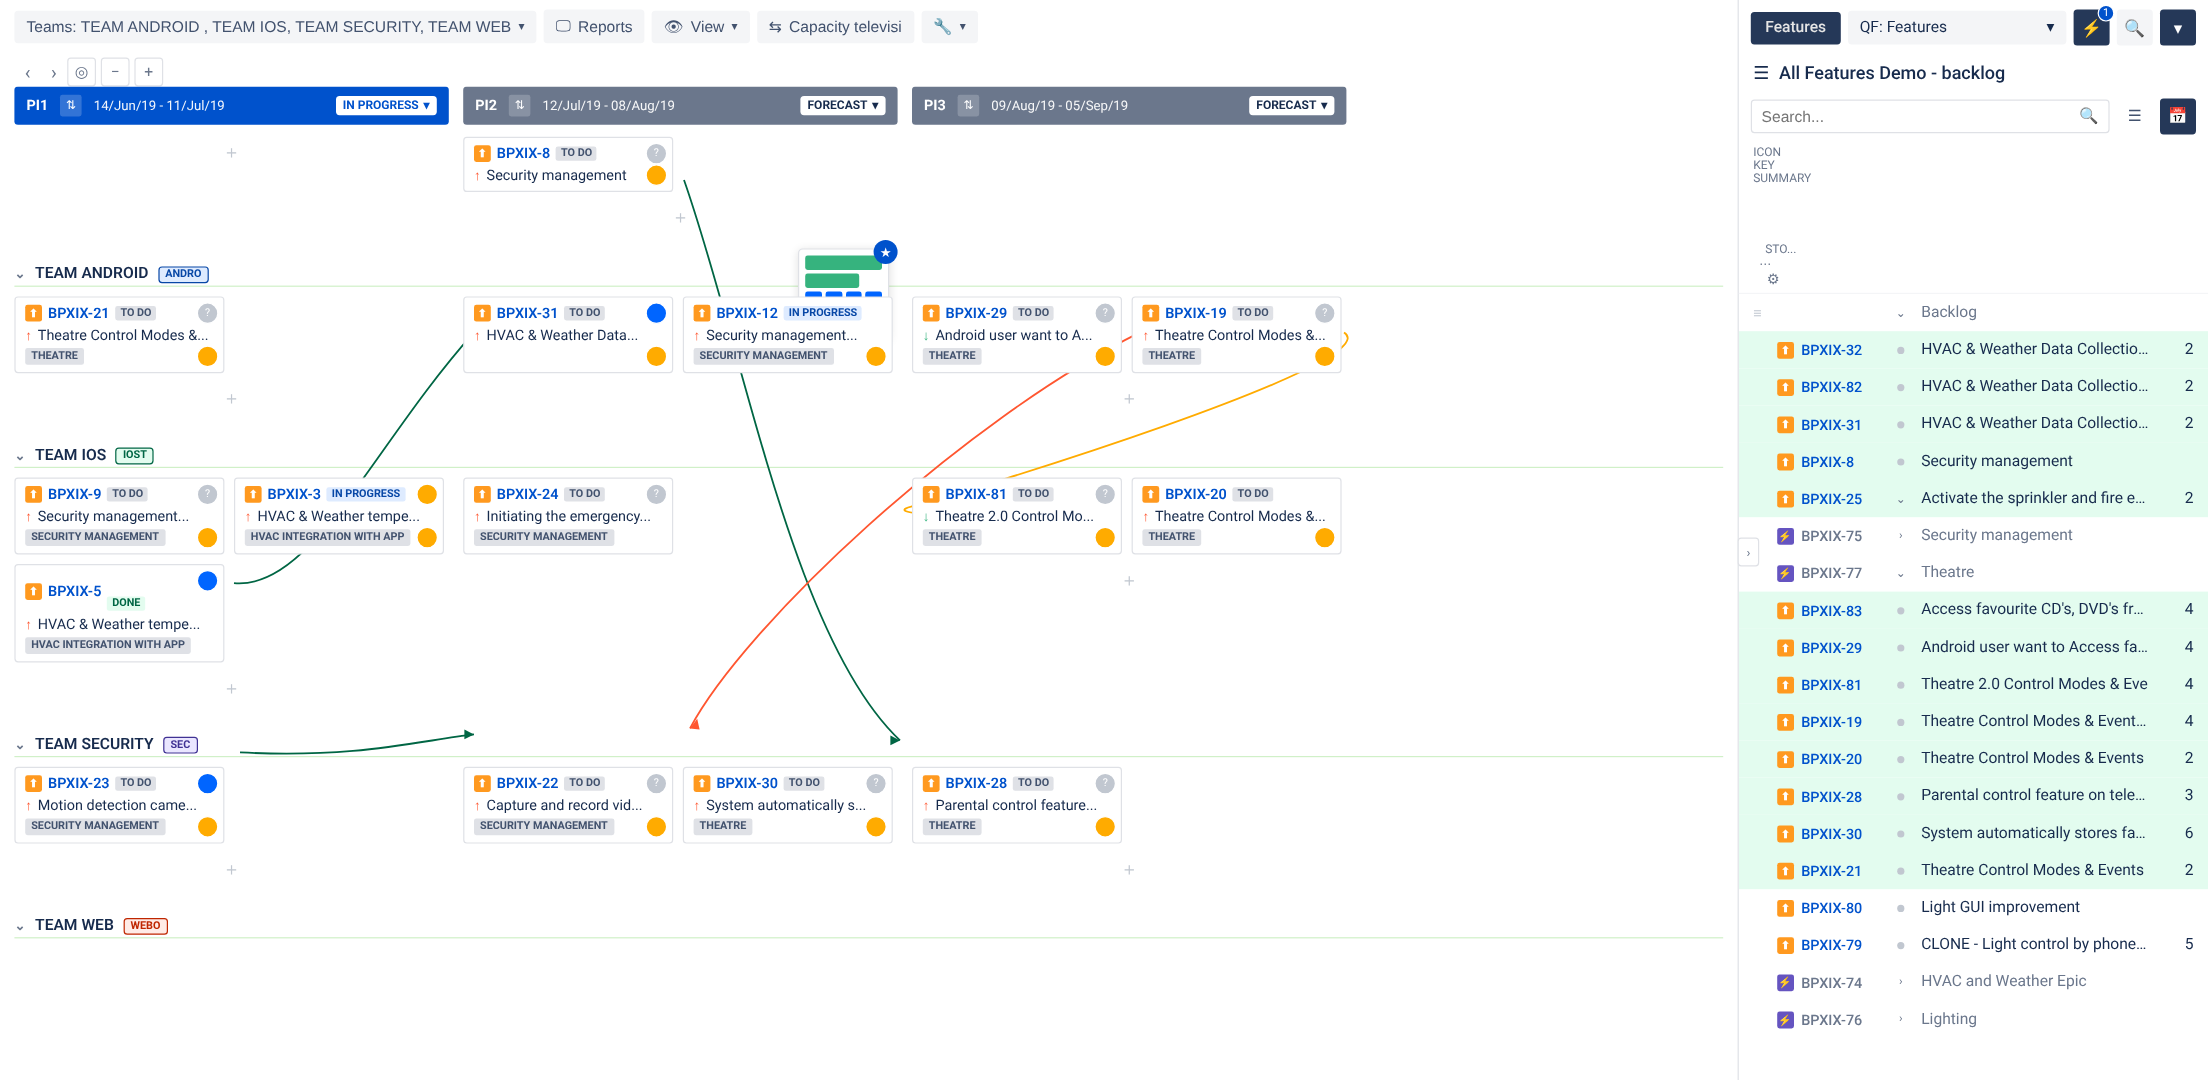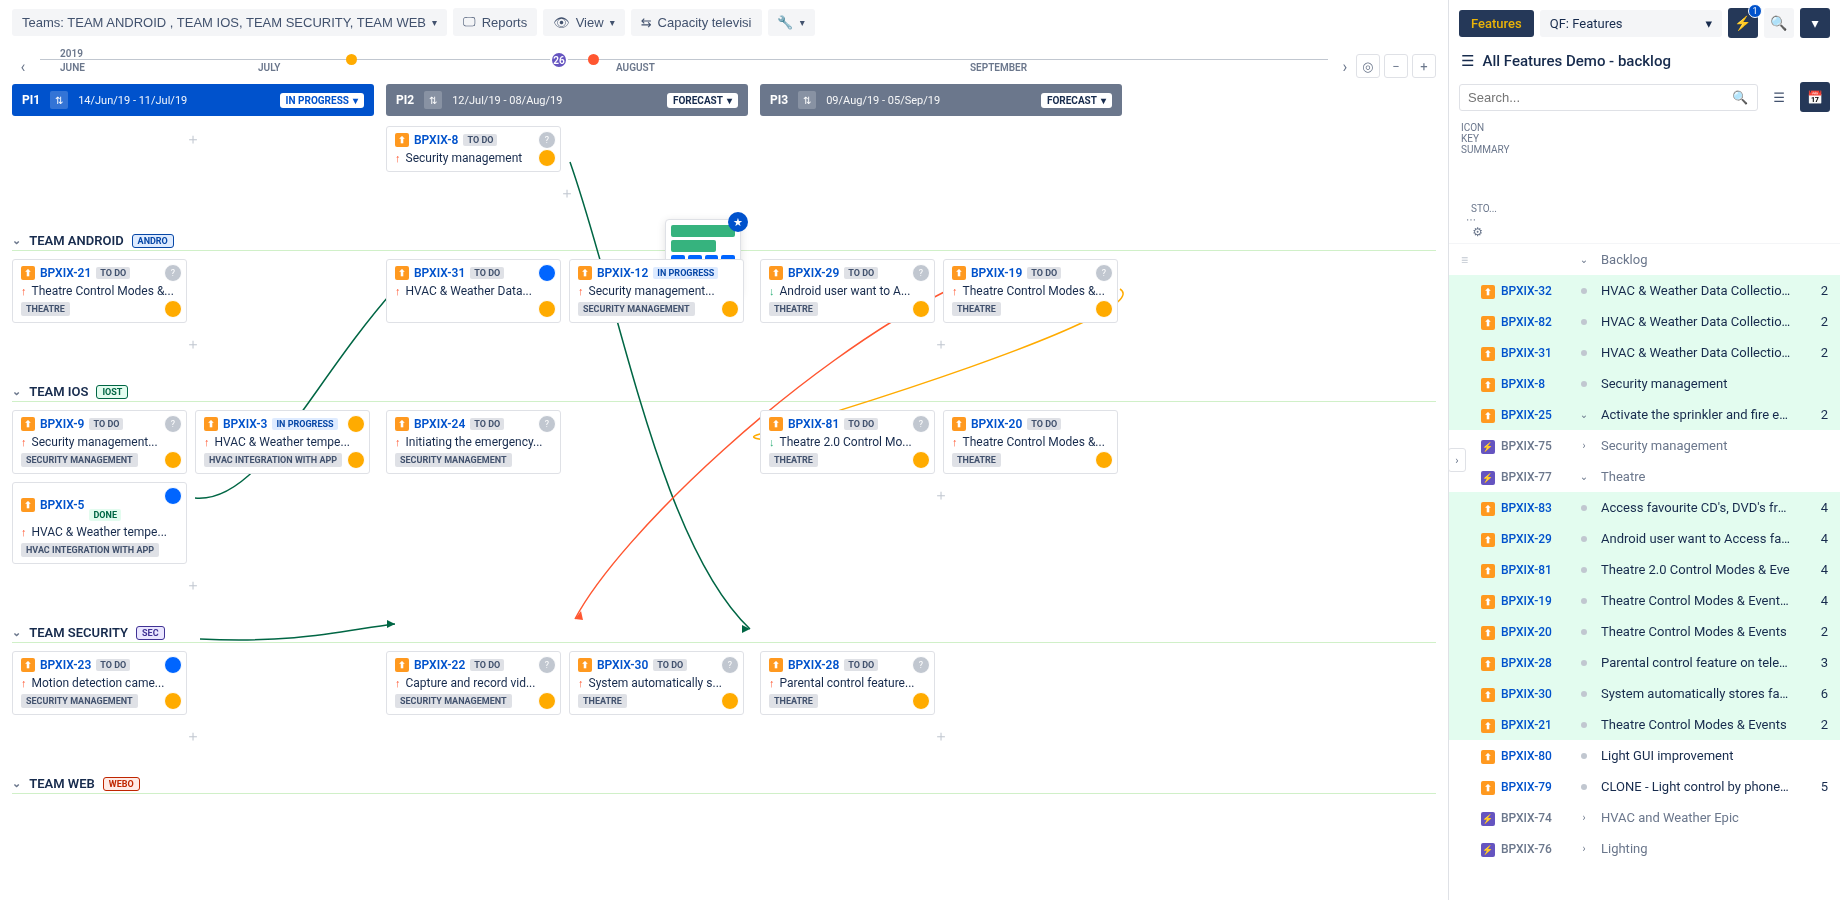--- a/index.html
+++ b/index.html
@@ -65,21 +65,21 @@
 .add-btn { color: #C1C7D0; text-align: center; font-size: 15px; padding: 4px; cursor: pointer; }
 .preview-box { position: absolute; top: 135px; left: 665px; width: 76px; height: 76px; background: #fff; border: 1px solid #DFE1E6; border-radius: 4px; padding: 5px; box-shadow: 0 2px 8px rgba(0,0,0,0.12); }
 .preview-badge { position: absolute; top: -8px; right: -8px; width: 20px; height: 20px; border-radius: 50%; background: #0052CC; color: #fff; display: flex; align-items: center; justify-content: center; font-size: 11px; }
 .pv-bar { background: #36B37E; border-radius: 2px; margin-bottom: 3px; }
 .pv-row { display: flex; gap: 3px; }
 .pv-cell { flex: 1; height: 9px; background: #0065FF; border-radius: 2px; }
 
 
 .side { width: 392px; border-left: 1px solid #DFE1E6; display: flex; flex-direction: column; }
 .side-tabs { display: flex; align-items: center; gap: 6px; padding: 8px 10px; }
-.tab-pill { background: #253858; color: #eab308; padding: 6px 12px; border-radius: 3px; font-size: 13px; font-weight: 500; }
+.tab-pill { background: #253858; color: #e5e5e5; padding: 6px 12px; border-radius: 3px; font-size: 13px; font-weight: 500; }
 .qf-drop { flex: 1; background: #f4f5f7; padding: 6px 10px; border-radius: 3px; font-size: 13px; display: flex; justify-content: space-between; align-items: center; cursor: pointer; }
 .side-ico { width: 30px; height: 30px; background: #253858; color: #fff; border-radius: 3px; display: flex; align-items: center; justify-content: center; font-size: 14px; cursor: pointer; position: relative; }
 .side-ico.light { background: #f4f5f7; color: #42526E; }
 .badge-1 { position: absolute; top: -4px; right: -4px; width: 14px; height: 14px; border-radius: 50%; background: #0052CC; color: #fff; font-size: 9px; display: flex; align-items: center; justify-content: center; border: 1px solid #fff; }
 .side-title { display: flex; align-items: center; gap: 8px; padding: 6px 12px; font-size: 15px; font-weight: 500; }
 .search-row { padding: 6px 10px; display: flex; gap: 6px; align-items: center; }
 .search-box { flex: 1; border: 1px solid #DFE1E6; border-radius: 3px; padding: 5px 8px; display: flex; align-items: center; }
 .search-box input { border: none; outline: none; flex: 1; font-size: 13px; }
 .sq-ico { width: 30px; height: 30px; border-radius: 3px; display: flex; align-items: center; justify-content: center; font-size: 13px; cursor: pointer; color: #42526E; }
 .sq-ico.dark { background: #253858; color: #fff; }
@@ -132,31 +132,20 @@
           <span>Capacity televisi</span>
       </button>
       <button class="tb-btn">
         <span>🔧</span>
           <span class="caret">▾</span>
       </button>
     </div>
 
     <div class="timeline-row">
       <div class="tl-nav">‹</div>
-      <div class="timeline">
-        <div class="tl-line"></div>
-        <div class="tl-year">2019</div>
-        <div class="tl-month" style="left:20px">JUNE</div>
-        <div class="tl-month" style="left:218px">JULY</div>
-        <div class="tl-month" style="left:576px">AUGUST</div>
-        <div class="tl-month" style="left:930px">SEPTEMBER</div>
-        <div class="tl-dot" style="left:306px;background:#FFAB00"></div>
-        <div class="tl-badge" style="left:510px">26</div>
-        <div class="tl-dot" style="left:548px;background:#FF5630"></div>
-      </div>
       <div class="tl-nav">›</div>
       <div class="tl-controls">
         <div class="tl-ctl">◎</div>
         <div class="tl-ctl">−</div>
         <div class="tl-ctl">+</div>
       </div>
     </div>
 
     <div class="board-wrap">
       <div class="board">

